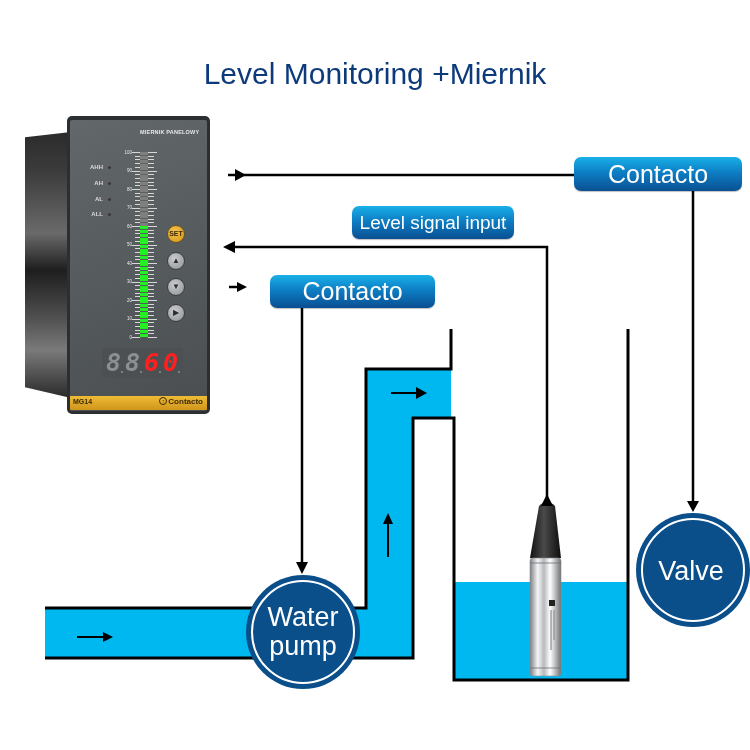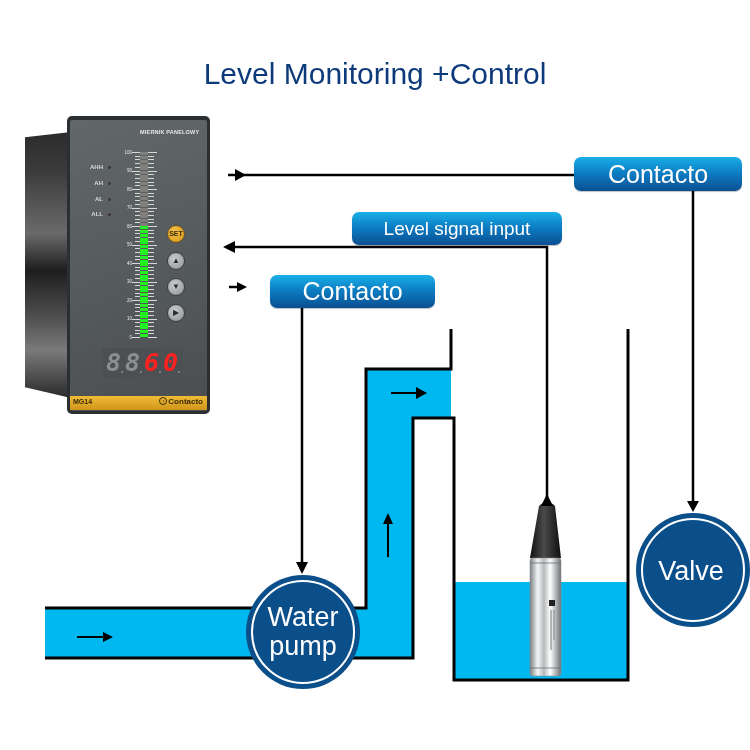--- a/index.html
+++ b/index.html
@@ -4,21 +4,21 @@
 <style>
   html,body{margin:0;padding:0;background:#ffffff;}
   #page{position:relative;width:750px;height:750px;overflow:hidden;background:#fff;font-family:"Liberation Sans",sans-serif;}
   .title{position:absolute;left:0;top:56px;width:750px;text-align:center;font-size:30px;line-height:36px;color:#0d3a7a;}
   #diagram{position:absolute;left:0;top:0;width:750px;height:750px;}
   .tag{position:absolute;border-radius:7px;color:#fff;text-align:center;
        background:linear-gradient(to bottom,#19b0e8 0%,#0d7ec4 45%,#0a4f92 100%);
        box-shadow:0 1px 1px rgba(0,0,0,0.25);}
   .tag span{display:block;}
   #tag-contacto-top{left:574px;top:157px;width:168px;height:34px;font-size:25px;line-height:34px;}
-  #tag-level{left:352px;top:206px;width:210px;height:33px;font-size:19px;line-height:33px;margin-top:6px;}
+  #tag-level{left:352px;top:206px;width:162px;height:33px;font-size:19px;line-height:33px;}
   #tag-contacto-pump{left:270px;top:275px;width:165px;height:33px;font-size:25px;line-height:33px;}
 
   
   .meter-side{position:absolute;left:25px;top:132px;width:46px;height:266px;
     background:linear-gradient(to bottom,#2b2b2b 0%,#3c3c3c 15%,#6a6a6a 38%,#1e1e1e 52%,#505050 70%,#7a7a7a 82%,#2a2a2a 100%);
     clip-path:polygon(0 2%,100% 0,100% 100%,0 96%);}
   .meter-bezel{position:absolute;left:67px;top:116px;width:143px;height:298px;background:#2c2f31;border-radius:5px;}
   .meter-face{position:absolute;left:70px;top:120px;width:137px;height:291px;
     background:linear-gradient(160deg,#62676a 0%,#575c5f 45%,#4a4e51 100%);border-radius:2px;overflow:hidden;}
   .meter-header{position:absolute;left:70px;top:9px;width:60px;font-size:5.5px;font-weight:bold;color:#e8e8e8;letter-spacing:0.2px;white-space:nowrap;}
@@ -41,21 +41,21 @@
   .strip-model{position:absolute;left:3px;top:2px;font-size:7px;font-weight:bold;color:#3a2a06;}
   .strip-brand{position:absolute;right:4px;top:1px;font-size:8px;font-weight:bold;color:#3a2a06;}
   .brand-icon{display:inline-block;width:6px;height:6px;border:1px solid #3a2a06;border-radius:50%;font-size:5px;line-height:6px;text-align:center;margin-right:1px;vertical-align:1px;}
   svg text{font-family:"Liberation Sans",sans-serif;}
 </style>
 </head>
 <body>
 
 <div id="page">
 
-  <div class="title">Level Monitoring +Control</div>
+  <div class="title">Level Monitoring +Miernik</div>
 
   <div>
     <div class="meter-side"></div>
     <div class="meter-bezel"></div>
     <div class="meter-face" id="meter-face">
       <div class="meter-header" style="text-transform:uppercase;">Miernik panelowy</div>
 
       <div class="alarm" style="left:3px;top:44px;">AHH</div>
       <div class="led" style="left:38px;top:46px;"></div>
       <div class="alarm" style="left:3px;top:60px;">AH</div>

